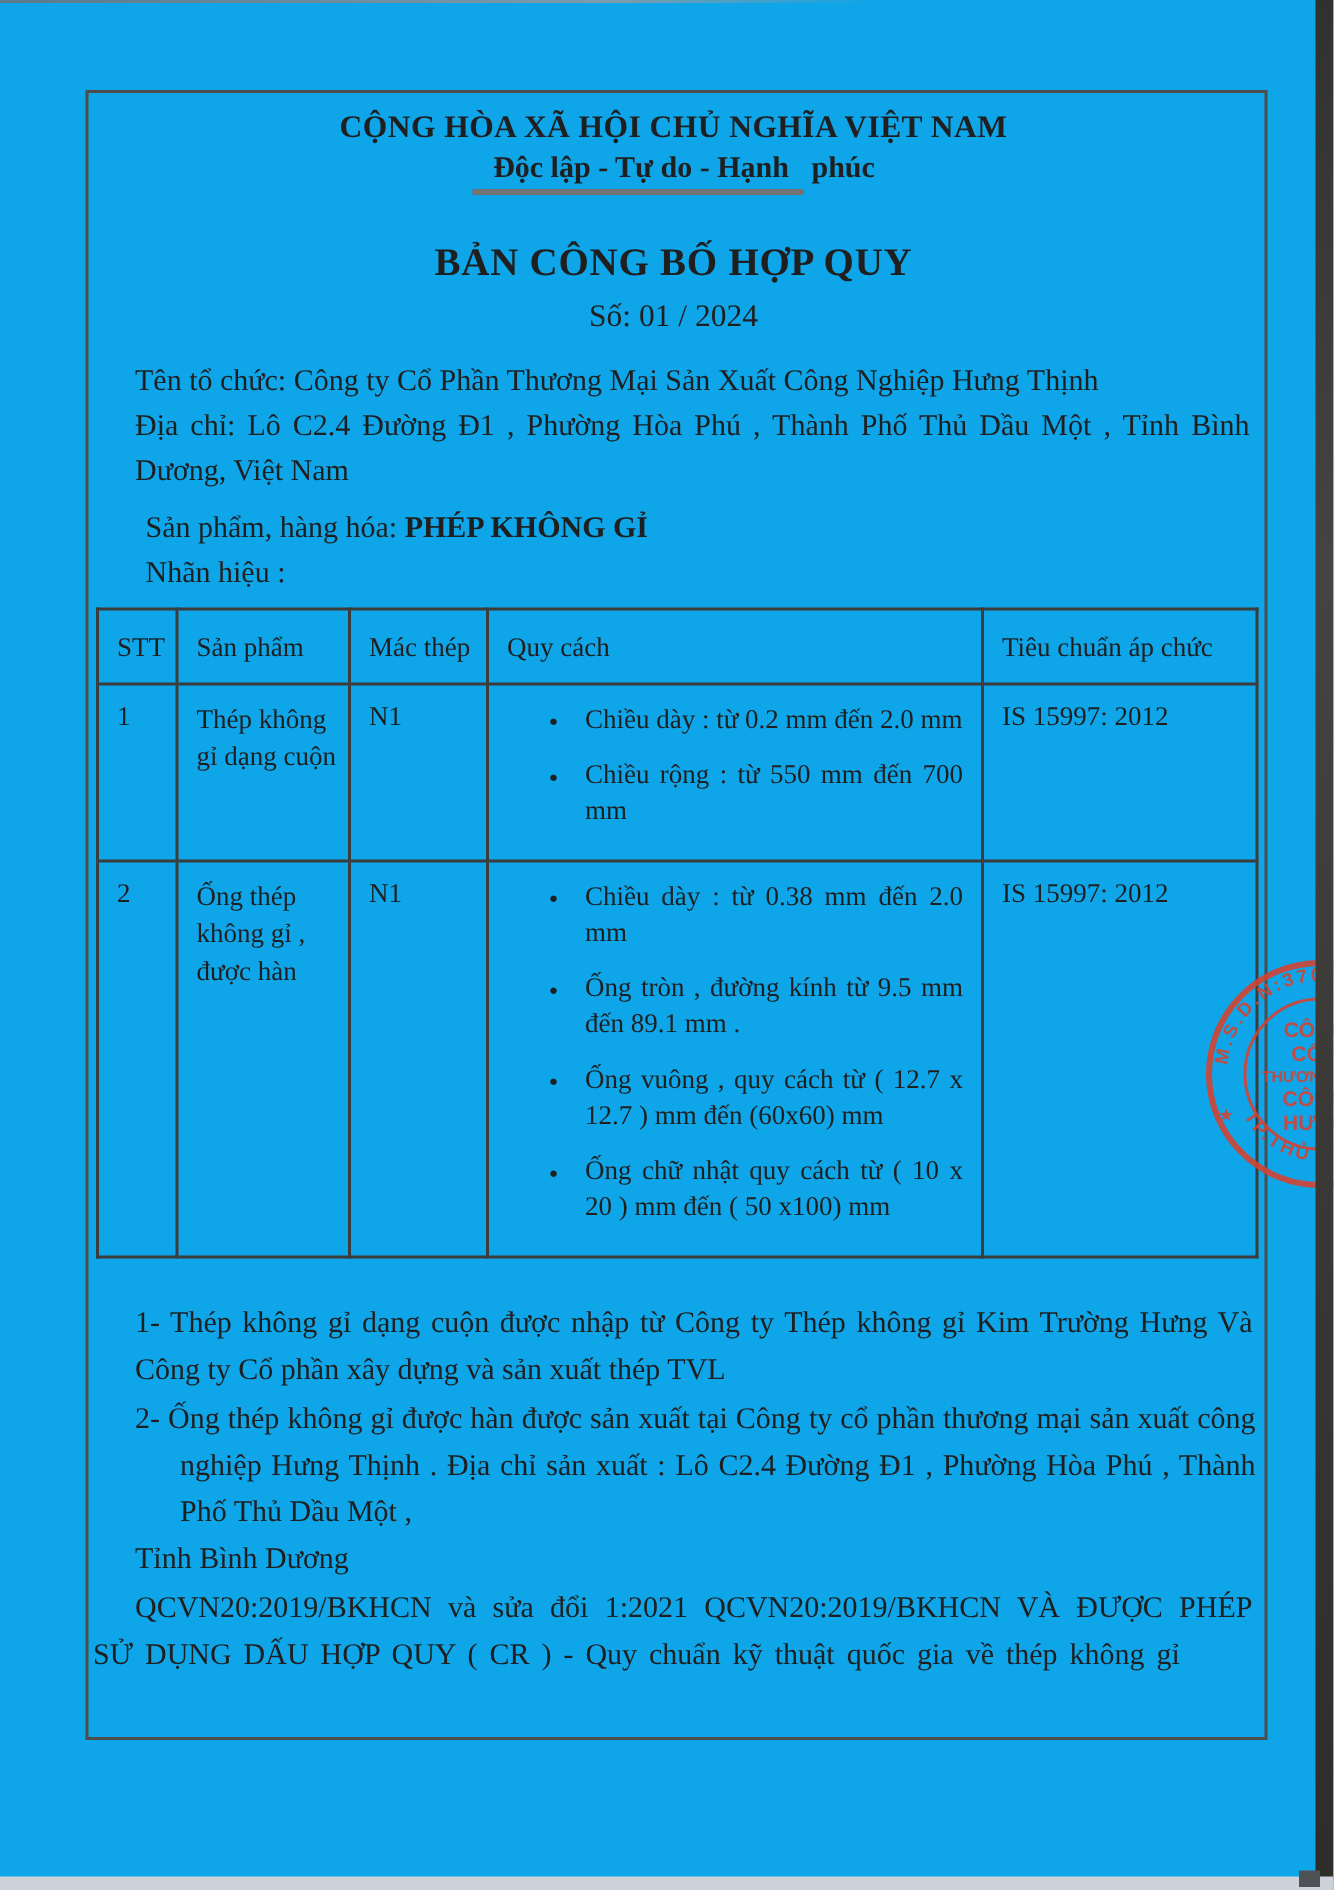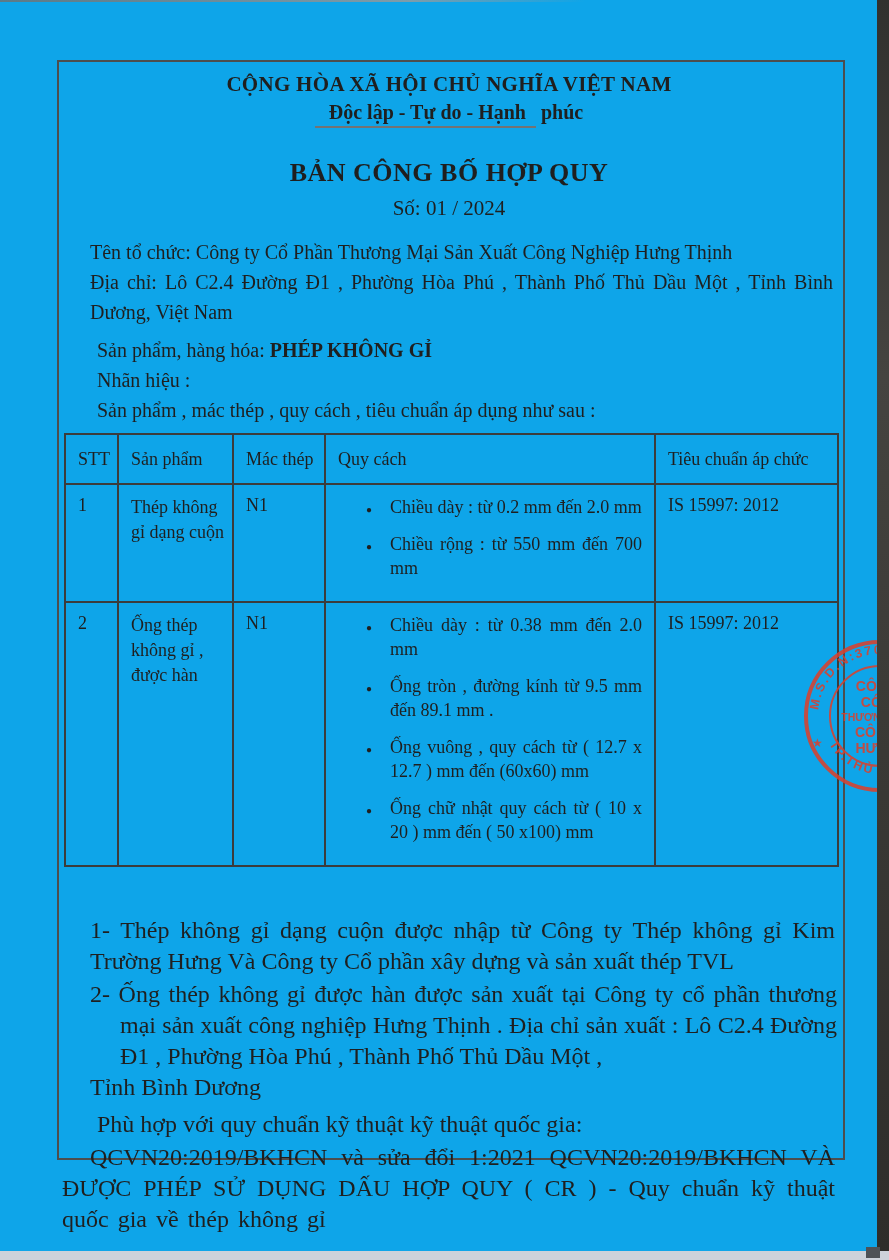--- a/index.html
+++ b/index.html
@@ -28,21 +28,21 @@
   .frame {
     position: absolute; left: 57px; top: 60px;
     width: 788px; height: 1100px;
     border: 2px solid #4d4d4d;
     padding: 10px 6px 0 2px;
   }
 
   .nat-header { text-align: center; }
   .nat-line1 { font-size: 21px; font-weight: bold; letter-spacing: .3px; }
   .motto { font-size: 20px; font-weight: bold; margin-top: 4px; }
-  .motto-underlined { display: inline-block; border-bottom: 2px solid #737373; padding: 0 10px 2px 14px; }
+  .motto-underlined { display: inline-block; border-bottom: 4px solid #737373; padding: 0 10px 2px 14px; }
   .motto-tail { margin-left: 5px; }
 
   .doc-title { text-align: center; font-size: 26px; font-weight: bold; margin-top: 30px; letter-spacing: .5px; }
   .doc-number { text-align: center; font-size: 21px; margin-top: 8px; }
 
   .info { margin-top: 16px; font-size: 20px; line-height: 30px; }
   .info p { margin-left: 29px; text-align: justify; padding-right: 4px; }
   .info p.indent-extra { margin-left: 36px; }
   .info .phone-line { margin-top: 8px; }
   .info .product-line { margin-top: 8px; }
@@ -82,21 +82,21 @@
   }
   .cell-qc li::before {
     content: "●";
     position: absolute; left: -24px; top: 3px;
     font-size: 10px;
   }
   .row-1 { height: 90px; }
   .row-2 { height: 233px; }
 
   
-  .notes { margin-top: 48px; font-size: 24px; line-height: 31px; }
+  .notes { margin-top: 28px; font-size: 20px; line-height: 31px; }
   .notes p { text-align: justify; }
   .note-1 { margin-left: 29px; padding-right: 2px; }
   .note-2 { margin-left: 59px; text-indent: -30px; padding-right: 0; margin-top: 2px; }
   .note-tail { margin-left: 29px; }
   .conformity { margin-left: 36px; margin-top: 6px; }
   .standard { margin-left: 1px; text-indent: 28px; margin-top: 2px; word-spacing: 3px; padding-right: 2px; }
 
   
   .stamp { position: absolute; left: 780px; top: 616px; width: 200px; height: 200px; z-index: 5; opacity: .88; }
   .stamp text { fill: #d9412e; font-family: "Liberation Sans", sans-serif; }
@@ -118,21 +118,20 @@
     </div>
 
     <div class="doc-title">BẢN CÔNG BỐ HỢP QUY</div>
     <div class="doc-number">Số: 01 / 2024</div>
 
     <div class="info">
       <p>Tên tổ chức: Công ty Cổ Phần Thương Mại Sản Xuất Công Nghiệp Hưng Thịnh</p>
       <p>Địa chỉ: Lô C2.4 Đường Đ1 , Phường Hòa Phú , Thành Phố Thủ Dầu Một , Tỉnh Bình Dương, Việt Nam</p>
       <p class="indent-extra product-line"><span>Sản phẩm, hàng hóa:</span> <span class="bold">PHÉP KHÔNG GỈ</span></p>
       <p class="indent-extra">Nhãn hiệu :</p>
-      <p class="indent-extra">Sản phẩm , mác thép , quy cách , tiêu chuẩn áp dụng như sau :</p>
     </div>
 
     <table class="spec-table">
       <colgroup>
         <col class="col-stt">
           <col class="col-sp">
           <col class="col-mt">
           <col class="col-qc">
           <col class="col-tc">
       </colgroup>
@@ -172,21 +171,20 @@
           </td>
           <td>IS 15997: 2012</td>
         </tr>
       </tbody>
     </table>
 
     <div class="notes">
       <p class="note-1">1- Thép không gỉ dạng cuộn được nhập từ Công ty Thép không gỉ Kim Trường Hưng Và Công ty Cổ phần xây dựng và sản xuất thép TVL</p>
       <p class="note-2">2- Ống thép không gỉ được hàn được sản xuất tại Công ty cổ phần thương mại sản xuất công nghiệp Hưng Thịnh . Địa chỉ sản xuất : Lô C2.4 Đường Đ1 , Phường Hòa Phú , Thành Phố Thủ Dầu Một ,</p>
       <p class="note-tail">Tỉnh Bình Dương</p>
-      <p class="conformity">Phù hợp với quy chuẩn kỹ thuật kỹ thuật quốc gia:</p>
       <p class="standard">QCVN20:2019/BKHCN và sửa đổi 1:2021 QCVN20:2019/BKHCN VÀ ĐƯỢC PHÉP SỬ DỤNG DẤU HỢP QUY ( CR ) -  Quy chuẩn kỹ thuật quốc gia về thép không gỉ</p>
     </div>
 
   </div>
 
   <svg class="stamp" viewBox="0 0 200 200" width="200" height="200">
     <defs>
       <path id="arcTop" d="M 38,100 A 62,62 0 1 1 162,100" fill="none"></path>
       <path id="arcBottom" d="M 42,100 A 58,58 0 1 0 158,100" fill="none"></path>
     </defs>

